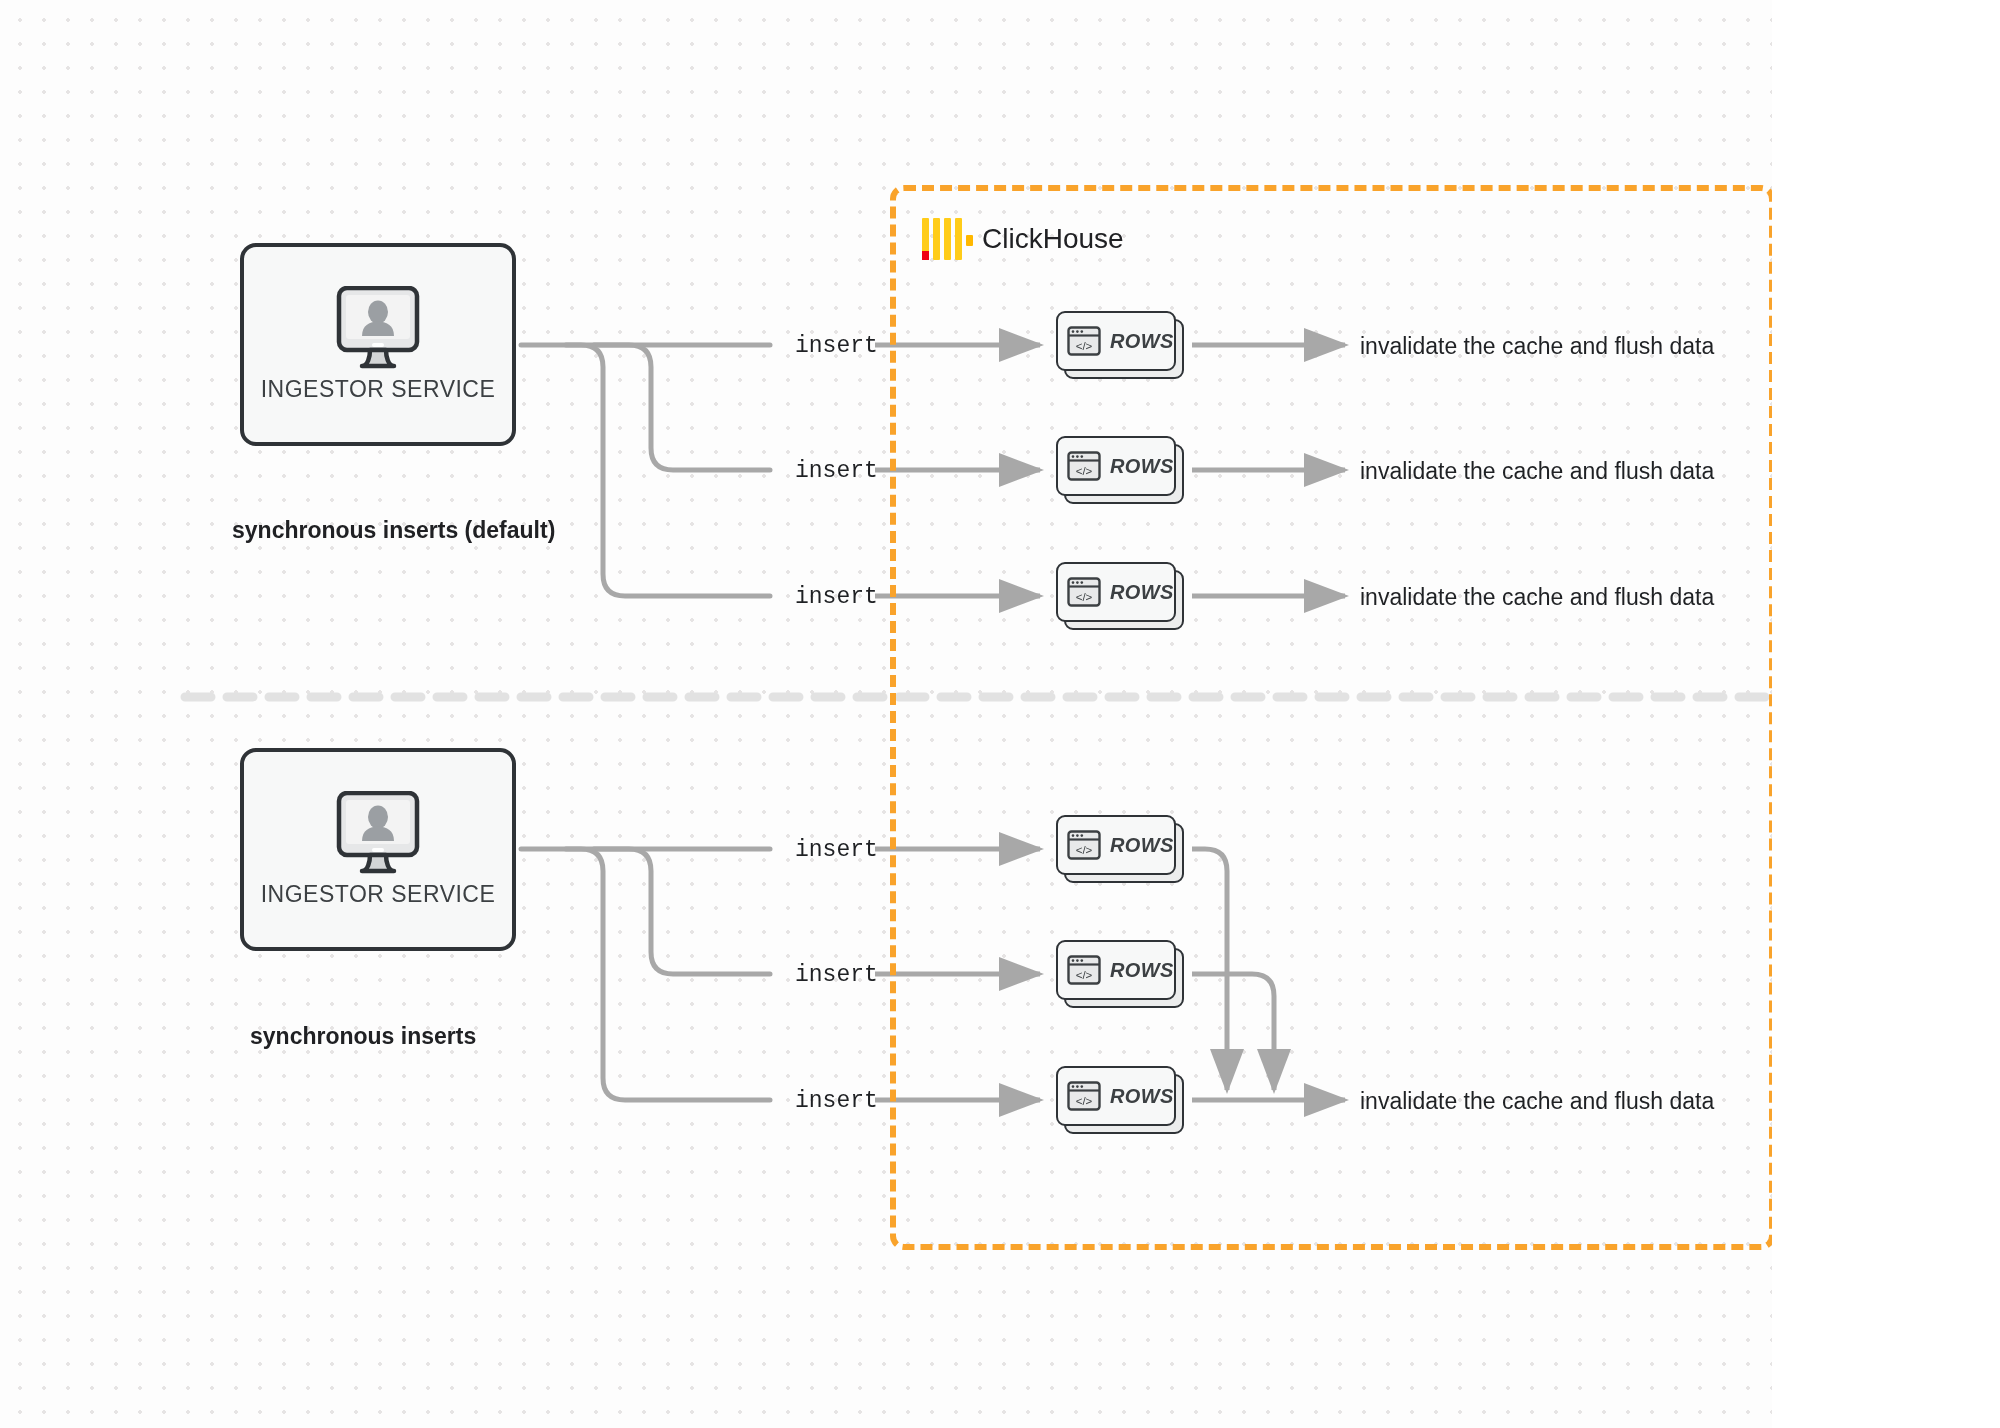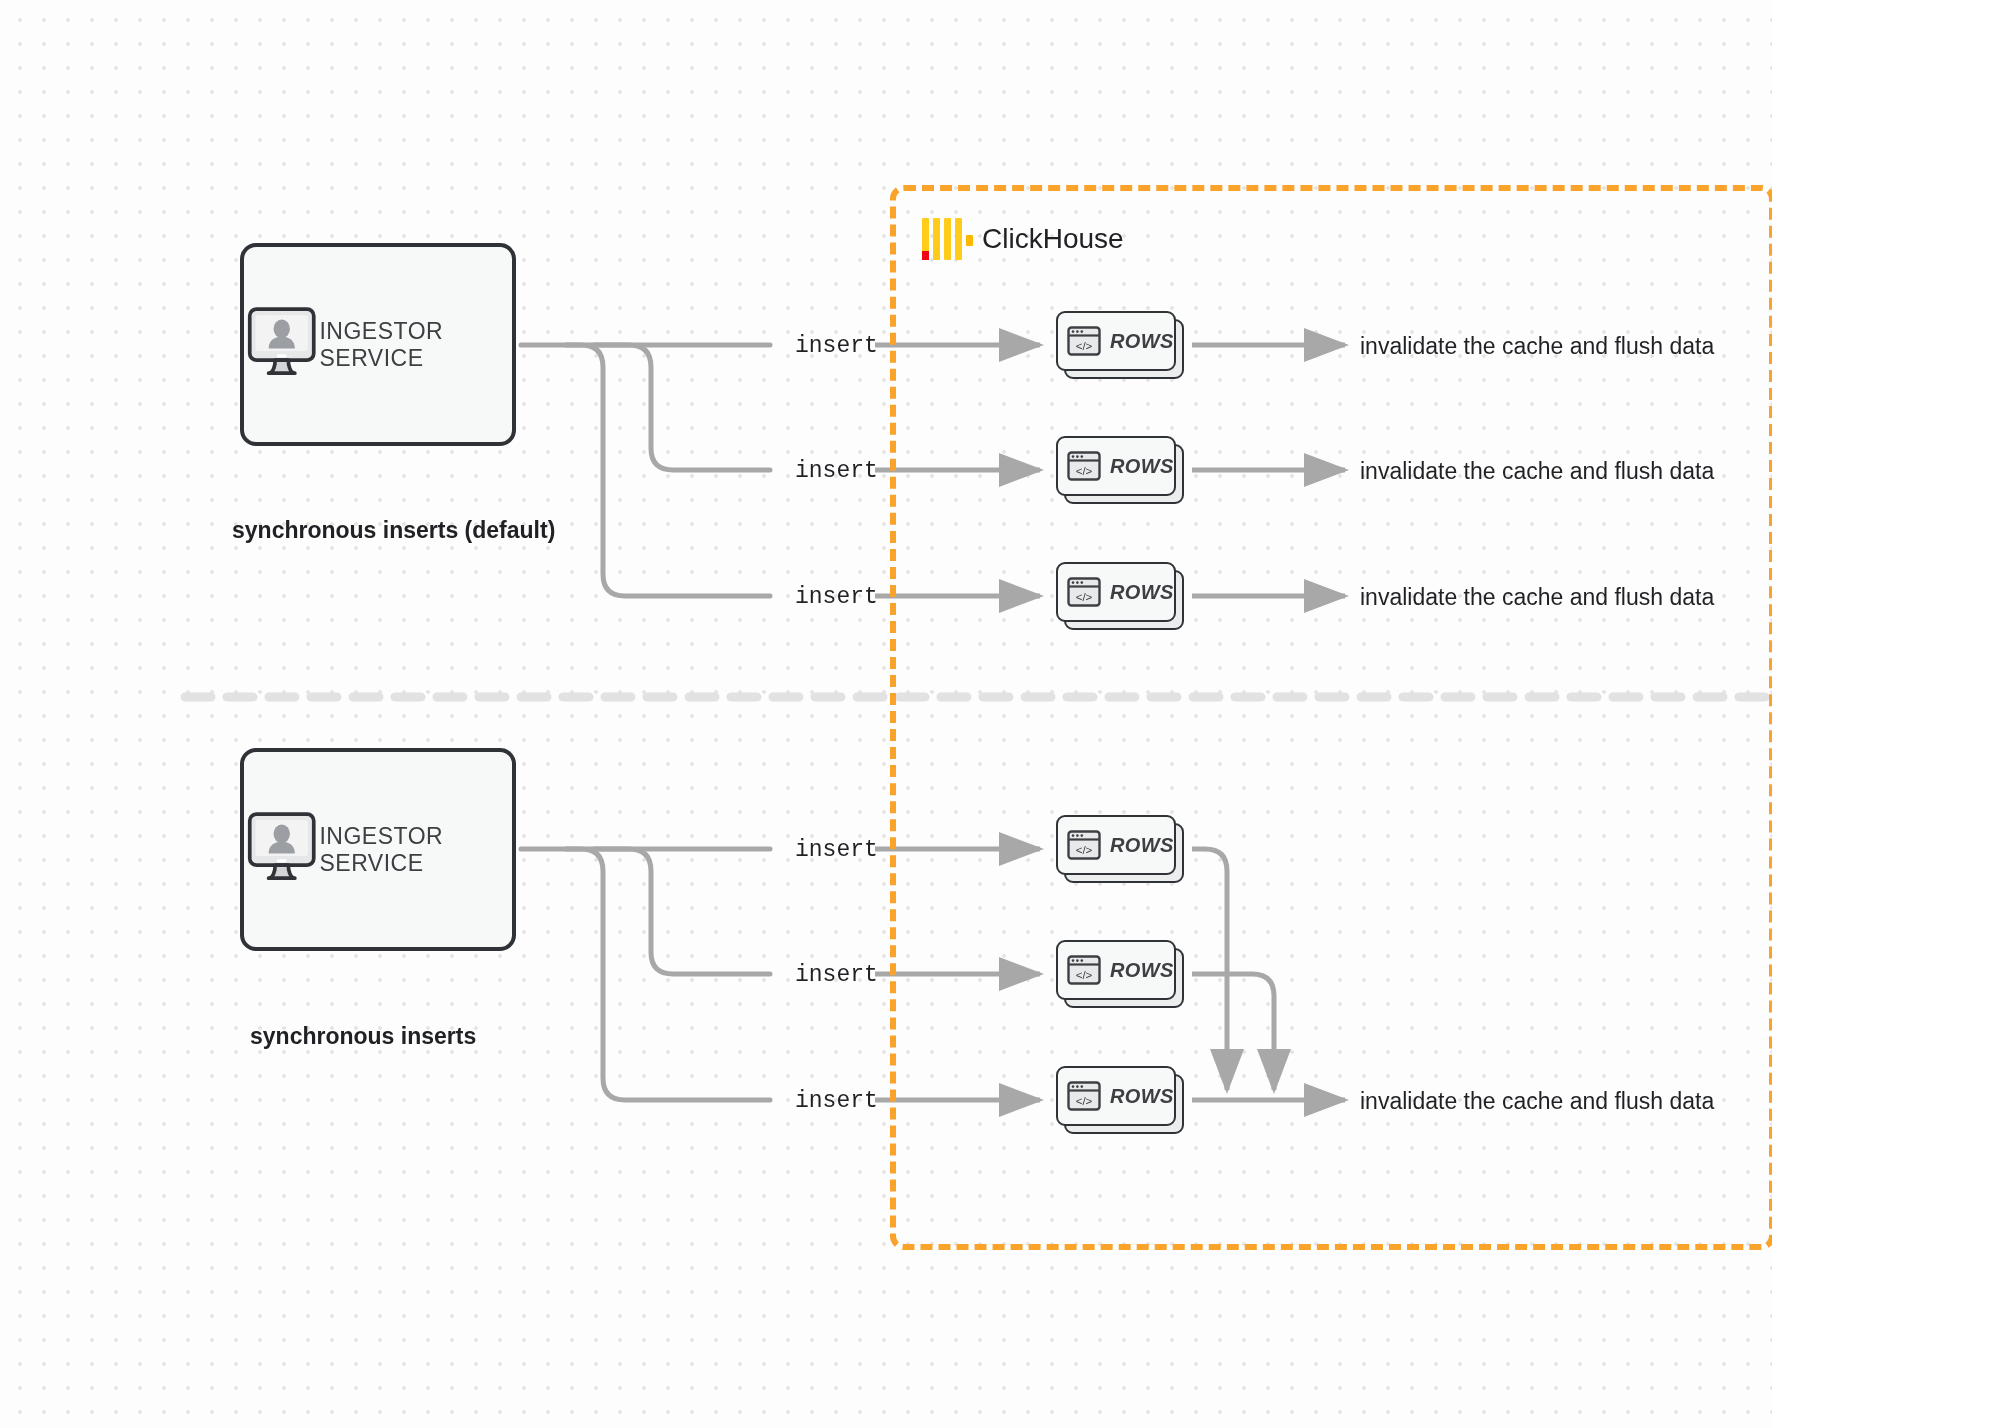--- a/index.html
+++ b/index.html
@@ -29,21 +29,21 @@
   
   .ingestor {
     position: absolute;
     width: 276px;
     height: 203px;
     border: 4px solid #2f3337;
     border-radius: 16px;
     background: #f7f8f8;
     box-sizing: border-box;
     display: flex;
-    flex-direction: row;
+    flex-direction: column;
     align-items: center;
     justify-content: center;
   }
   .ingestor .monitor {
     width: 92px;
     height: 84px;
     margin-bottom: 6px;
   }
   .ingestor .caption {
     font-size: 23px;

